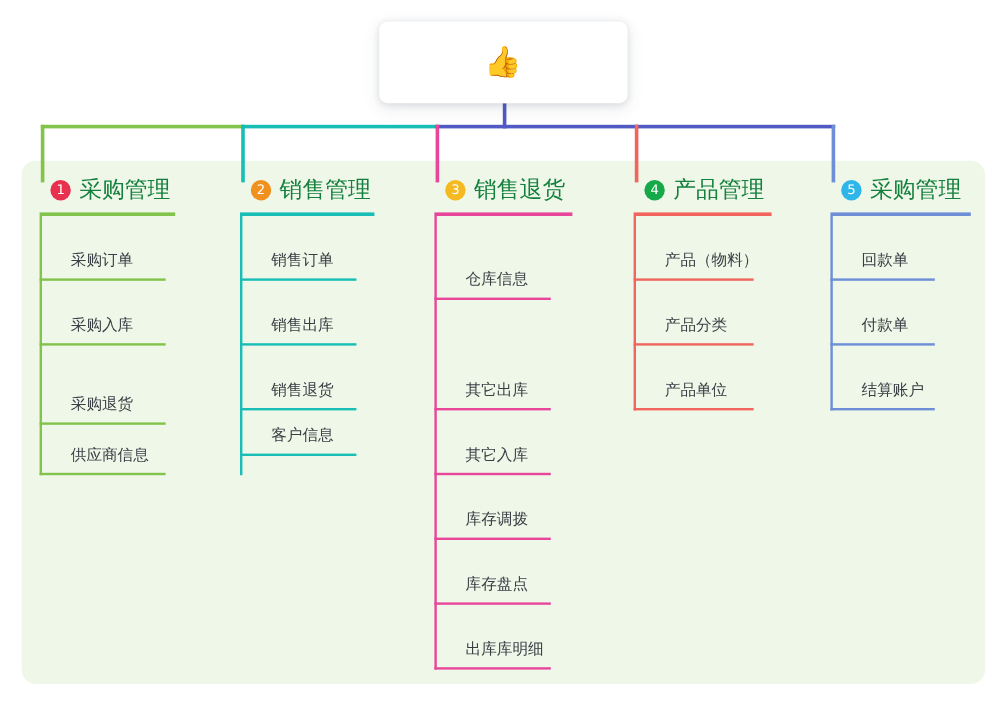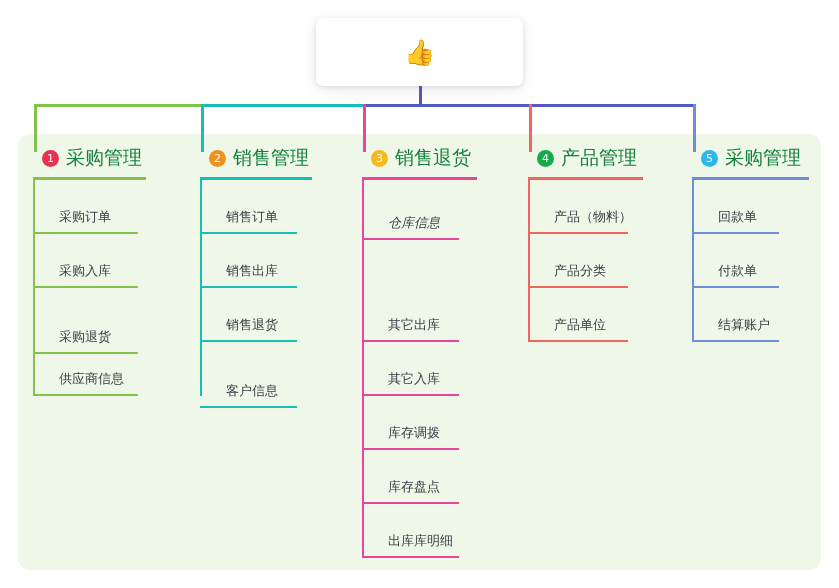--- a/index.html
+++ b/index.html
@@ -199,35 +199,35 @@
           <div class="item-rule" style="width: 97px; background: rgb(24, 189, 182);"></div>
         </div>
         <div class="item" style="position: absolute; left: 0px; top: 54px; width: 97px; height: 54px;">
           <span class="item-label">销售出库</span>
           <div class="item-rule" style="width: 97px; background: rgb(24, 189, 182);"></div>
         </div>
         <div class="item" style="position: absolute; left: 0px; top: 108px; width: 97px; height: 54px;">
           <span class="item-label">销售退货</span>
           <div class="item-rule" style="width: 97px; background: rgb(24, 189, 182);"></div>
         </div>
-        <div class="item" style="position: absolute; left: 0px; top: 162px; width: 97px; height: 66px;">
+        <div class="item" style="position: absolute; left: 0px; top: 162px; width: 97px; height: 38px;">
           <span class="item-label">客户信息</span>
           <div class="item-rule" style="width: 97px; background: rgb(24, 189, 182);"></div>
         </div>
       </div>
     </div>
     <div class="column" style="left: 362px;">
       <div class="col-head">
         <span class="badge" style="background: rgb(245, 185, 33);">3</span>
         <span class="col-title">销售退货</span>
       </div>
       <div class="head-rule" style="width: 115px; background: rgb(232, 70, 154);"></div>
       <div class="items" style="height: 378px;">
         <div class="spine" style="height: 378px; background: rgb(232, 70, 154);"></div>
-        <div class="item" style="position: absolute; left: 0px; top: 6px; width: 97px; height: 54px; font-style: italic;">
+        <div class="item" style="position: absolute; left: 0px; top: 16px; width: 97px; height: 54px;">
           <span class="item-label">仓库信息</span>
           <div class="item-rule" style="width: 97px; background: rgb(232, 70, 154);"></div>
         </div>
         <div class="item" style="position: absolute; left: 0px; top: 108px; width: 97px; height: 54px;">
           <span class="item-label">其它出库</span>
           <div class="item-rule" style="width: 97px; background: rgb(232, 70, 154);"></div>
         </div>
         <div class="item" style="position: absolute; left: 0px; top: 162px; width: 97px; height: 54px;">
           <span class="item-label">其它入库</span>
           <div class="item-rule" style="width: 97px; background: rgb(232, 70, 154);"></div>

